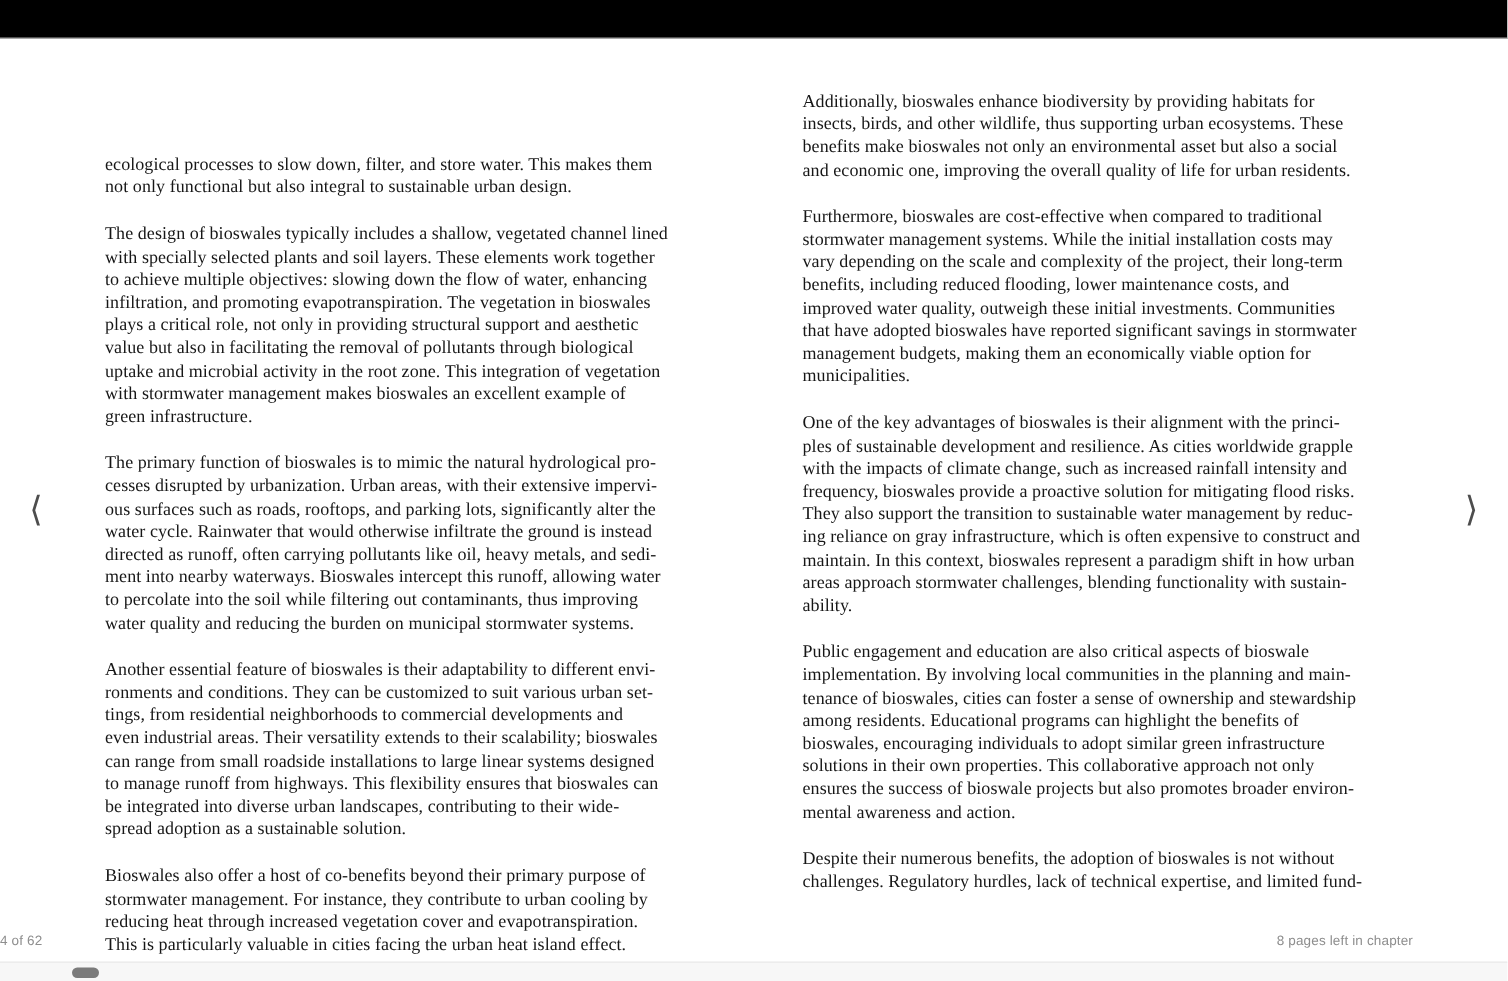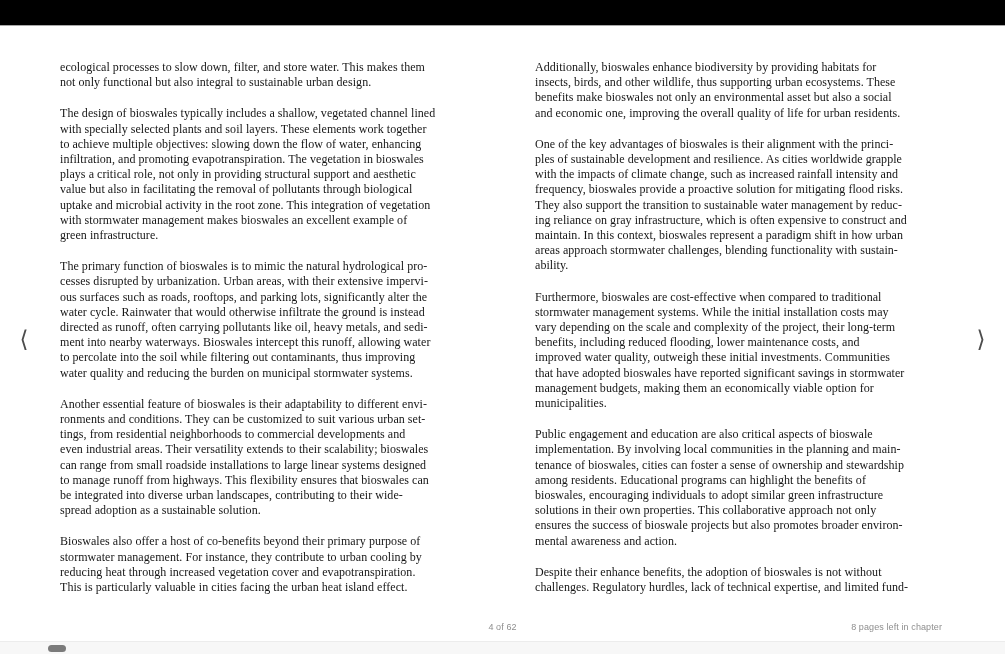--- a/index.html
+++ b/index.html
@@ -20,21 +20,21 @@
   }
   .column {
     position: absolute;
     top: 60px;
     color: #161616;
     font-size: 12px;
     line-height: 15.2px;
     letter-spacing: 0.05px;
     text-align: left;
   }
-  .col-left  { left: 60px;  width: 414px; }
+  .col-left  { left: 70px;  width: 414px; margin-top: 42px; }
   .col-right { left: 535px; width: 412px; }
   .para {
     white-space: pre-line;
     margin: 0 0 16px 0;
   }
   .para:last-child { margin-bottom: 0; font-family: Liberation Serif, serif; }
   .nav-chevron {
     position: absolute;
     top: 322px;
     width: 28px; height: 34px;
@@ -53,21 +53,21 @@
   .footer-label {
     position: absolute;
     top: 622px;
     font-family: "Liberation Sans", "DejaVu Sans", sans-serif;
     font-size: 9px;
     color: #8e8e8e;
     letter-spacing: 0.1px;
   }
   .page-indicator {
     left: 0; right: 0;
-    text-align: center;
+    text-align: left;
   }
   .pages-left {
     right: 63px;
     text-align: right;
   }
   .bottom-bar {
     position: absolute;
     left: 0; bottom: 0;
     width: 1005px; height: 13px;
     background: #f7f7f7;
@@ -125,46 +125,46 @@
 stormwater management. For instance, they contribute to urban cooling by
 reducing heat through increased vegetation cover and evapotranspiration.
 This is particularly valuable in cities facing the urban heat island effect.</p>
     </div>
 
   <div class="column col-right">
       <p class="para">Additionally, bioswales enhance biodiversity by providing habitats for
 insects, birds, and other wildlife, thus supporting urban ecosystems. These
 benefits make bioswales not only an environmental asset but also a social
 and economic one, improving the overall quality of life for urban residents.</p>
+      <p class="para">Furthermore, bioswales are cost-effective when compared to traditional
+stormwater management systems. While the initial installation costs may
+vary depending on the scale and complexity of the project, their long-term
+benefits, including reduced flooding, lower maintenance costs, and
+improved water quality, outweigh these initial investments. Communities
+that have adopted bioswales have reported significant savings in stormwater
+management budgets, making them an economically viable option for
+municipalities.</p>
       <p class="para">One of the key advantages of bioswales is their alignment with the princi-
 ples of sustainable development and resilience. As cities worldwide grapple
 with the impacts of climate change, such as increased rainfall intensity and
 frequency, bioswales provide a proactive solution for mitigating flood risks.
 They also support the transition to sustainable water management by reduc-
 ing reliance on gray infrastructure, which is often expensive to construct and
 maintain. In this context, bioswales represent a paradigm shift in how urban
 areas approach stormwater challenges, blending functionality with sustain-
 ability.</p>
-      <p class="para">Furthermore, bioswales are cost-effective when compared to traditional
-stormwater management systems. While the initial installation costs may
-vary depending on the scale and complexity of the project, their long-term
-benefits, including reduced flooding, lower maintenance costs, and
-improved water quality, outweigh these initial investments. Communities
-that have adopted bioswales have reported significant savings in stormwater
-management budgets, making them an economically viable option for
-municipalities.</p>
       <p class="para">Public engagement and education are also critical aspects of bioswale
 implementation. By involving local communities in the planning and main-
 tenance of bioswales, cities can foster a sense of ownership and stewardship
 among residents. Educational programs can highlight the benefits of
 bioswales, encouraging individuals to adopt similar green infrastructure
 solutions in their own properties. This collaborative approach not only
 ensures the success of bioswale projects but also promotes broader environ-
 mental awareness and action.</p>
-      <p class="para">Despite their enhance benefits, the adoption of bioswales is not without
+      <p class="para">Despite their numerous benefits, the adoption of bioswales is not without
 challenges. Regulatory hurdles, lack of technical expertise, and limited fund-</p>
     </div>
 
   <div class="nav-chevron nav-next">
     <span>⟩</span>
   </div>
 
   <div class="footer-label page-indicator">4 of 62</div>
 
   <div class="footer-label pages-left">8 pages left in chapter</div>

